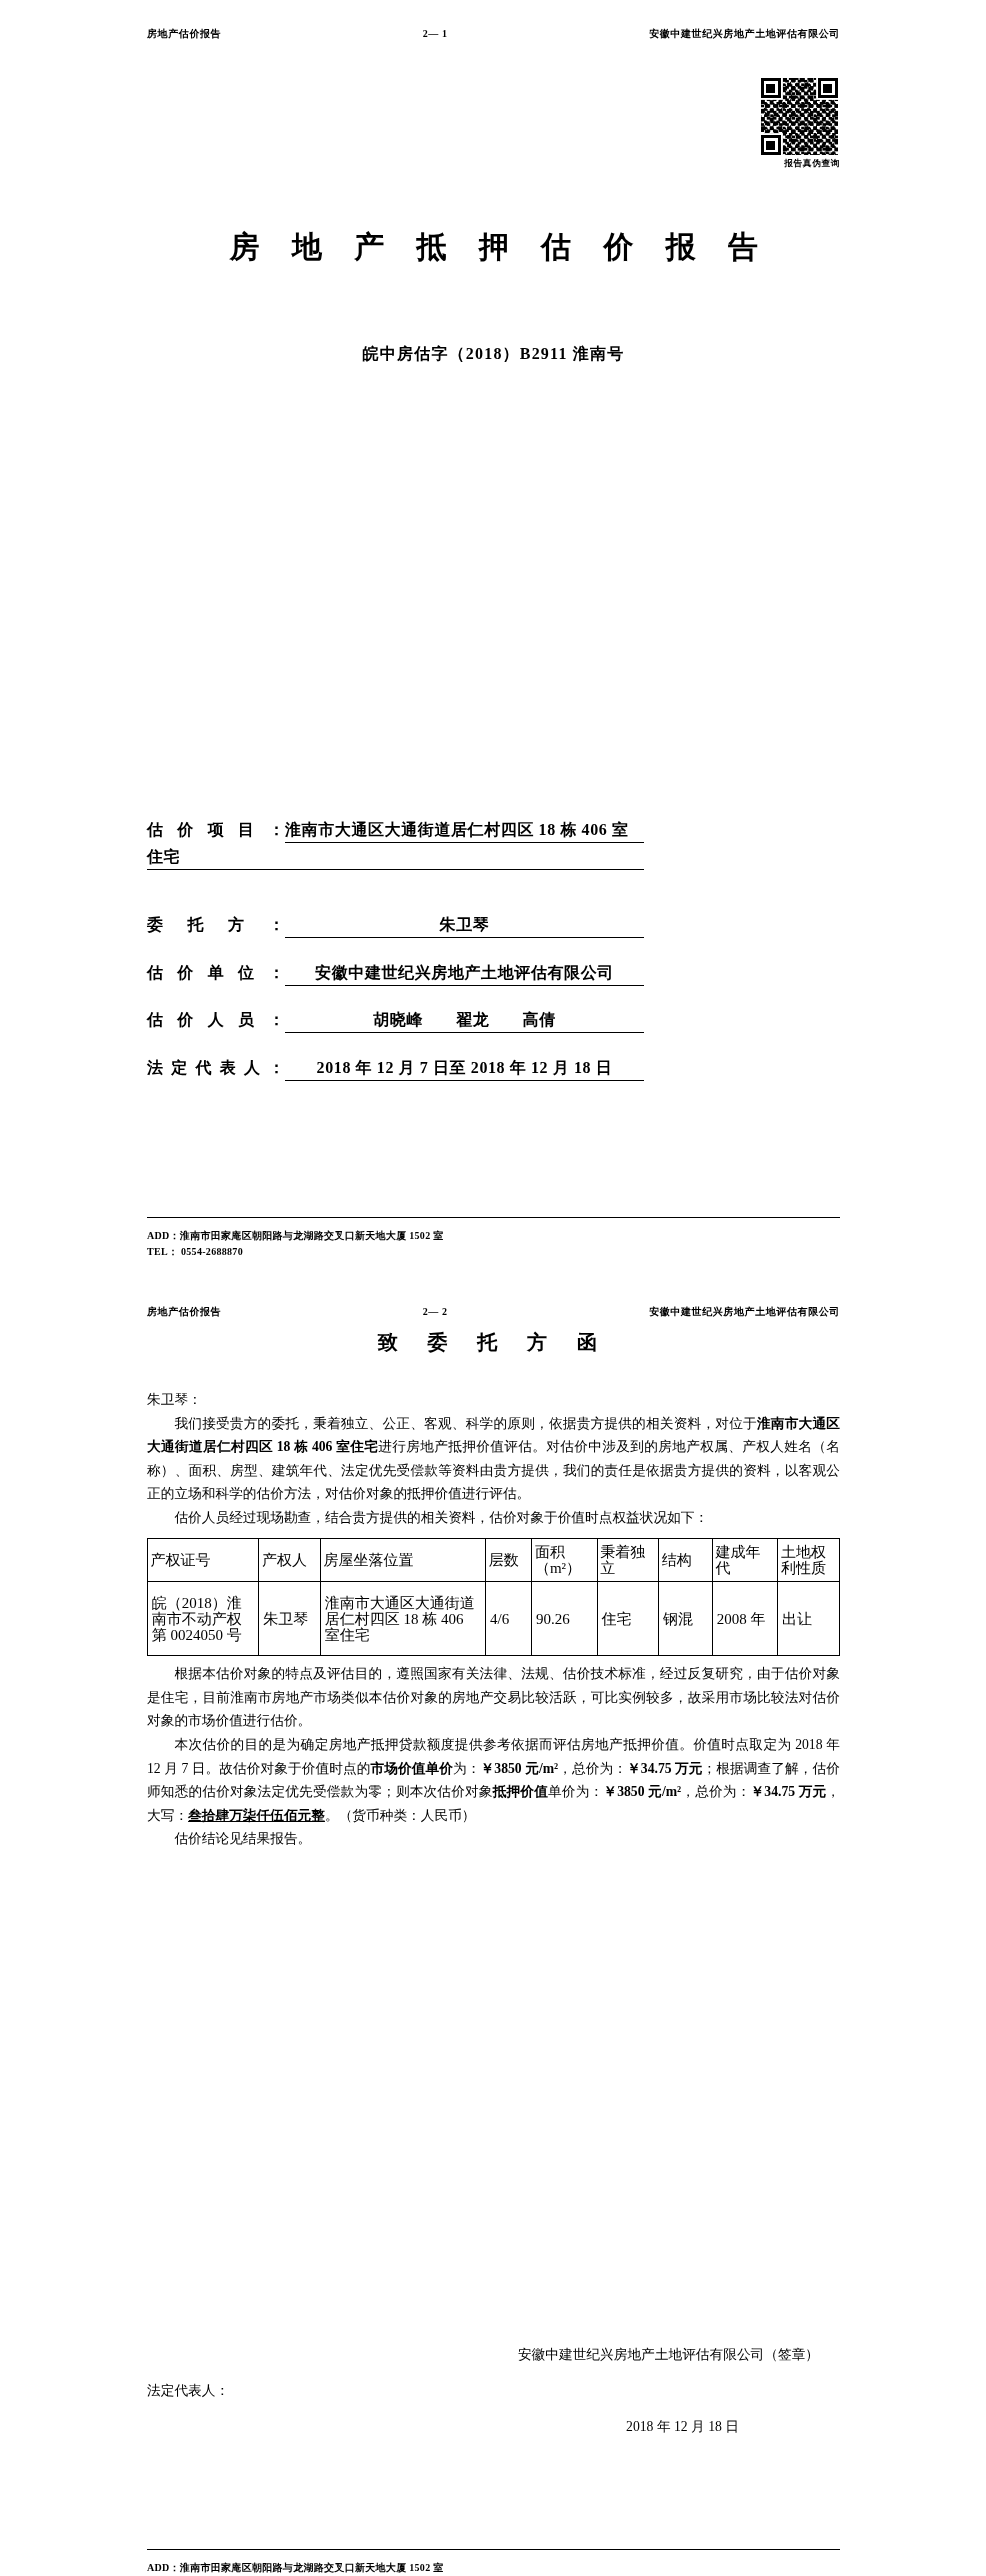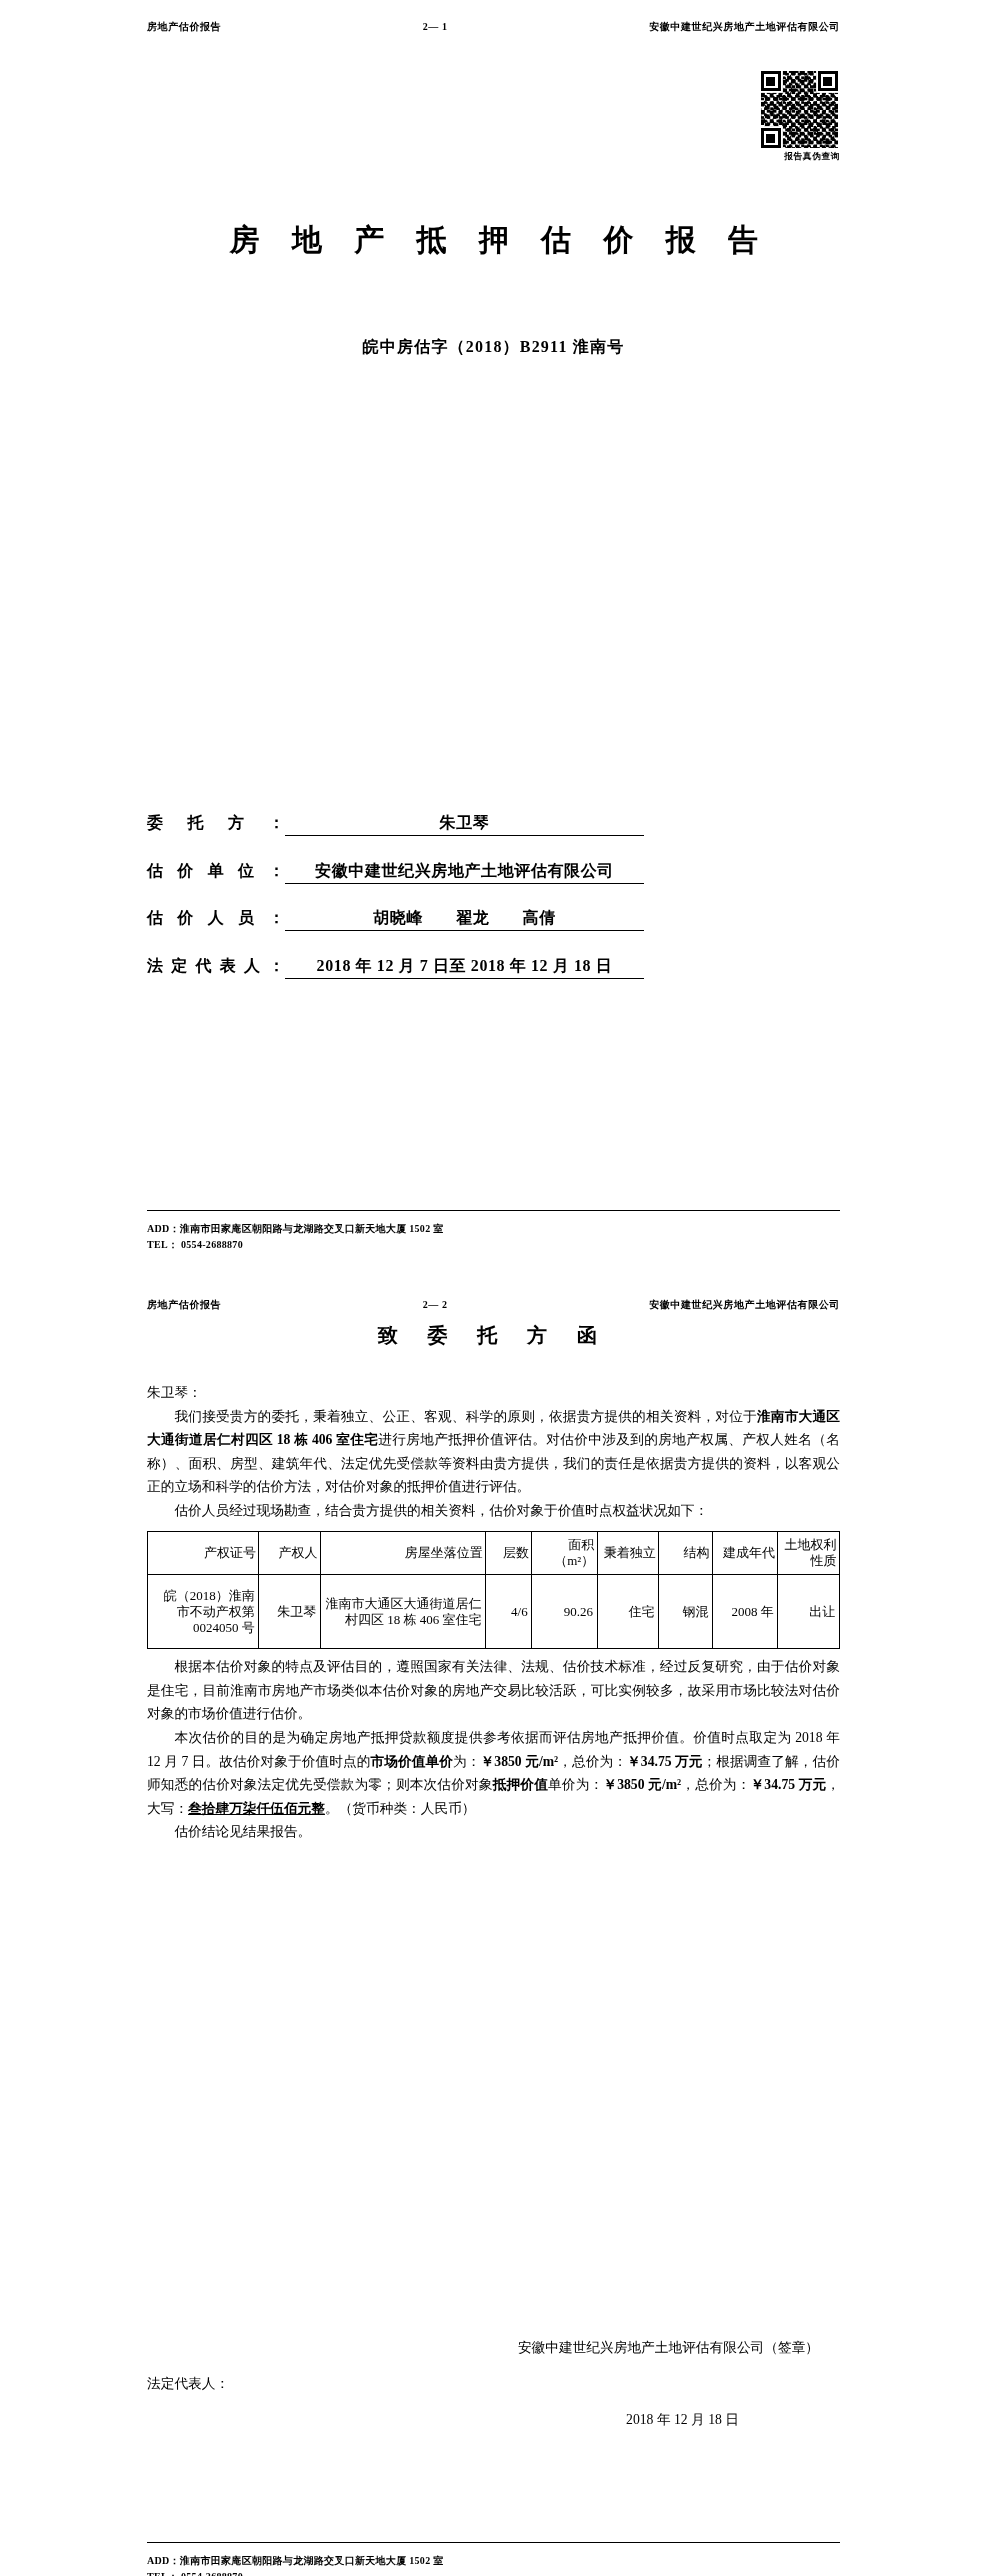--- a/index.html
+++ b/index.html
@@ -5,21 +5,21 @@
   * { margin:0; padding:0; box-sizing:border-box; }
   html,body { background:#ffffff; }
   body {
     width:987px;
     color:#000;
     font-family:"Liberation Serif","DejaVu Serif",serif;
   }
   .page { position:relative; width:987px; overflow:hidden; background:#fff; }
   .page1 { height:1278px; }
   .page2 { height:1298px; }
-  .content { position:relative; width:693px; height:100%; margin:4px auto; }
+  .content { position:relative; width:693px; height:100%; margin:11px auto; }
 
   
   .page-header {
     display:flex; justify-content:space-between; align-items:baseline;
     padding-top:16px; font-size:10px; font-weight:bold; letter-spacing:0.6px;
   }
 
   
   .page-footer {
     position:absolute; left:0; right:0;
@@ -68,21 +68,21 @@
   .letter-title {
     position:absolute; top:40px; left:0; right:0;
     text-align:center; font-size:20px; font-weight:bold; letter-spacing:12.4px; white-space:nowrap;
   }
   .letter-body { position:absolute; top:99px; left:0; right:0; font-size:13.7px; line-height:23.6px; text-align:justify; }
   .salutation { text-indent:0; }
   .para { text-indent:2em; }
   .para b { font-weight:bold; }
   .para .u { text-decoration:underline; }
 
-  table.appraisal { width:100%; border-collapse:collapse; margin:8.7px 0 6.2px 0; font-size:13px; line-height:16px; text-align:right; text-indent:0; }
+  table.appraisal { width:100%; border-collapse:collapse; margin:8.7px 0 6.2px 0; font-size:15px; line-height:16px; text-align:left; text-indent:0; }
   table.appraisal th, table.appraisal td { border:0.6px solid #000; vertical-align:middle; font-weight:normal; }
   table.appraisal th { padding:5px 2.5px; }
   table.appraisal td { padding:12.4px 3.7px; }
 
   .sign-block { position:absolute; top:1057px; left:0; right:0; font-size:13.7px; }
   .sign-company { text-align:right; padding-right:21px; margin-bottom:18px; }
   .sign-rep { text-align:left; padding-right:93px; margin-bottom:18px; }
   .sign-date { text-align:right; padding-right:101px; }
 </style>
 </head>
@@ -102,20 +102,21 @@
         <i class="tr"></i>
         <i class="bl"></i>
       </div>
       <div class="qr-caption">报告真伪查询</div>
     </div>
 
     <h1 class="report-title">房 地 产 抵 押 估 价 报 告</h1>
     <div class="report-no">皖中房估字（2018）B2911 淮南号</div>
 
     <div class="fields">
+      <div class="field-multiline"><span class="field-label">估价项目：</span><span class="field-value-inline">淮南市大通区大通街道居仁村四区 18 栋 406 室住宅</span></div>
       <div class="field-row">
         <span class="field-label">委托方：</span>
         <span class="field-value">朱卫琴</span>
       </div>
       <div class="field-row">
         <span class="field-label">估价单位：</span>
         <span class="field-value">安徽中建世纪兴房地产土地评估有限公司</span>
       </div>
       <div class="field-row">
         <span class="field-label">估价人员：</span>

